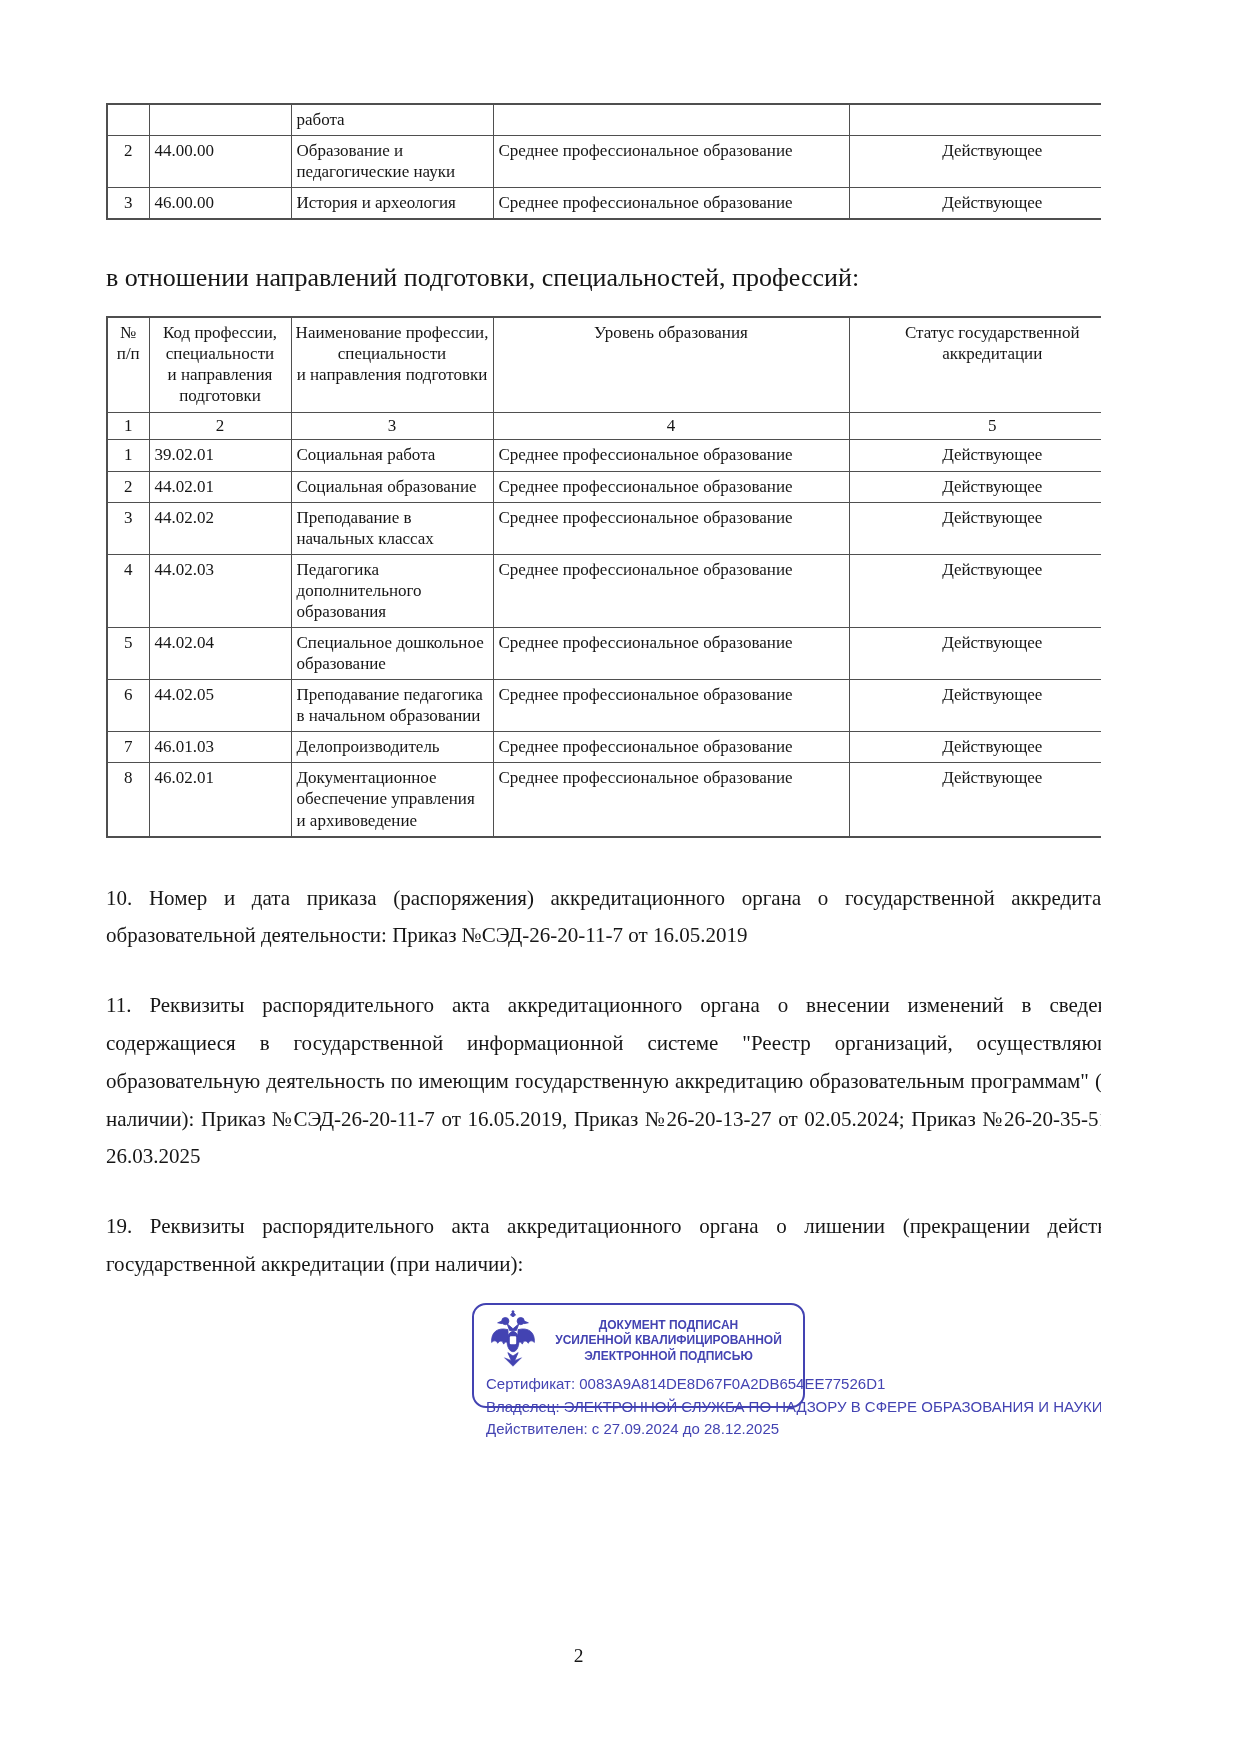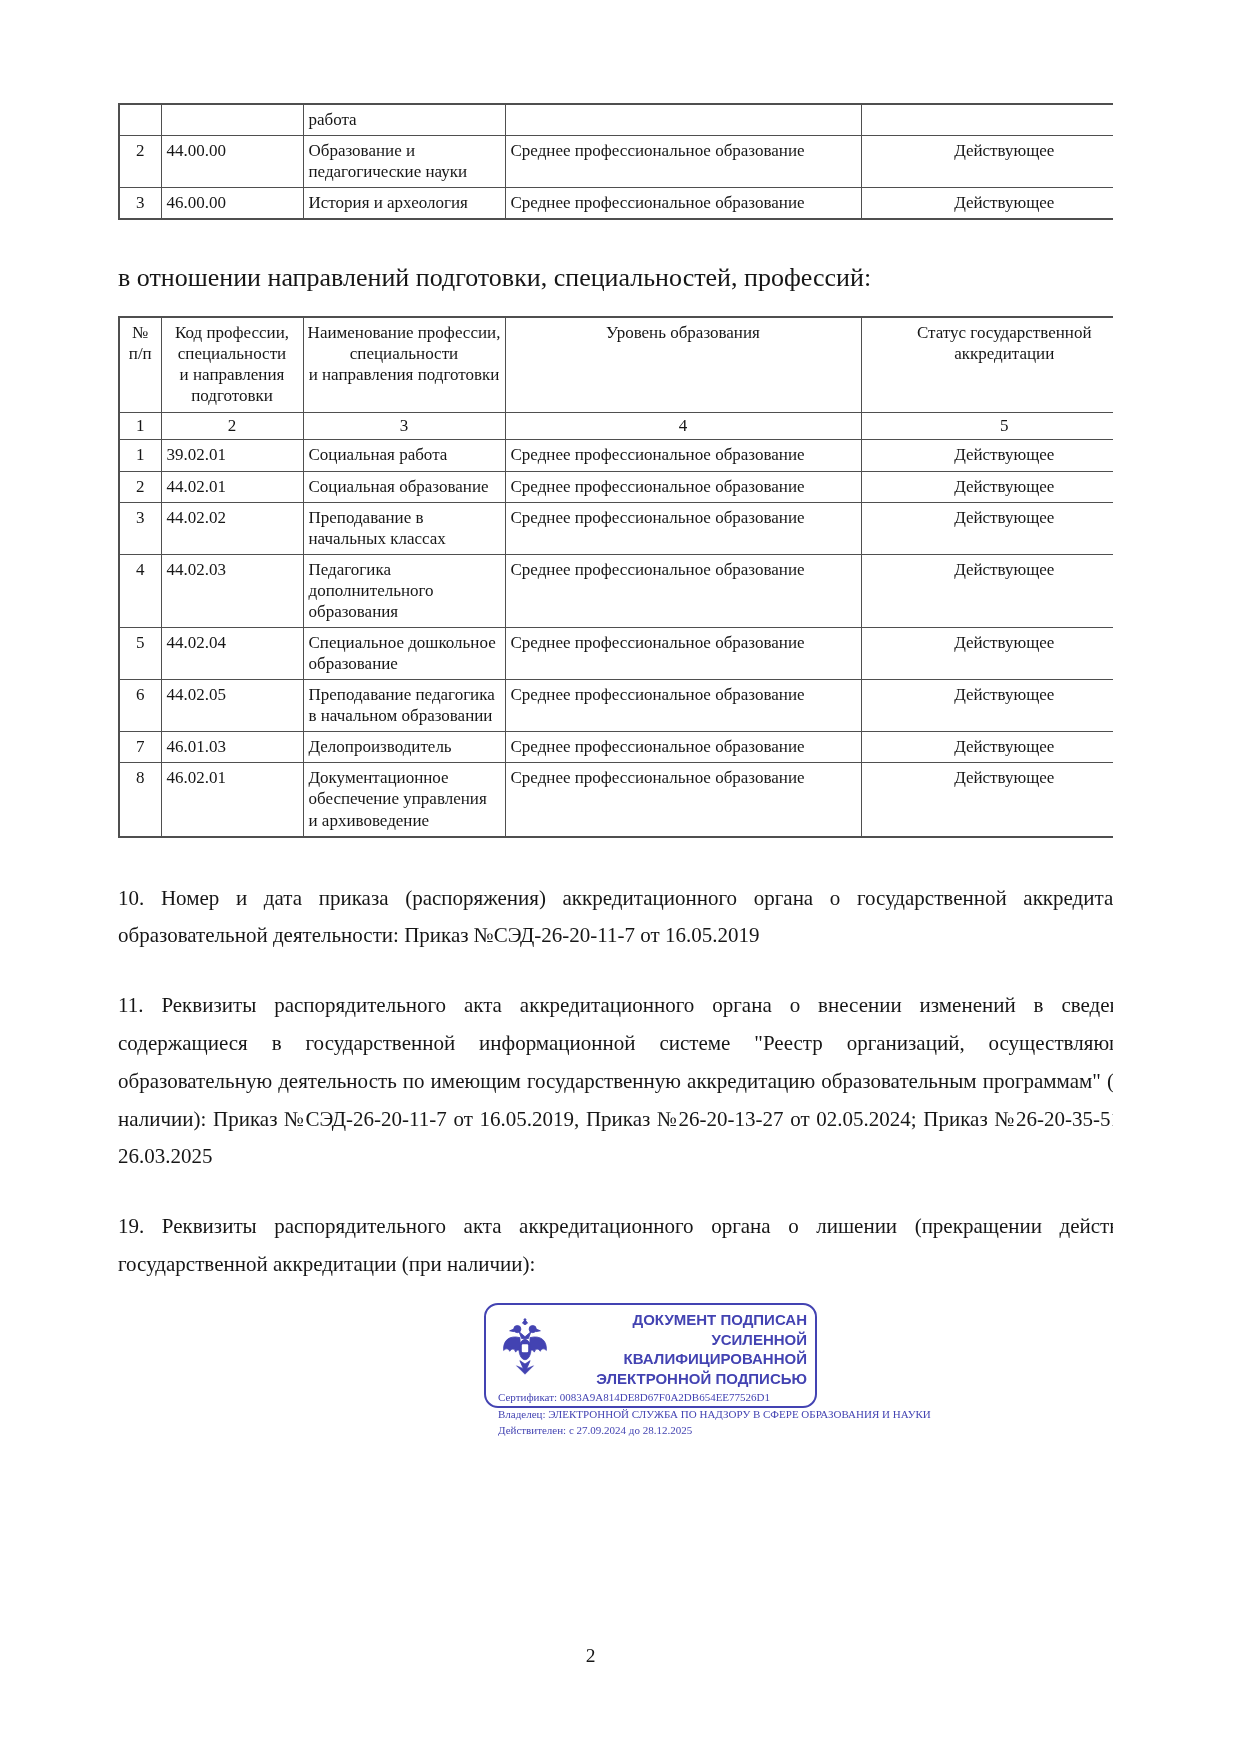--- a/index.html
+++ b/index.html
@@ -4,21 +4,20 @@
 <style>
   html,body{margin:0;padding:0;background:#ffffff;}
   .page{
     position:relative;
     width:1101px;
     height:1754px;
     background:#ffffff;
     font-family:"Liberation Serif", serif;
     color:#161616;
     overflow:hidden;
-    margin-left:12px;
   }
   .content{
     position:absolute;
     left:106px;
     top:0;
     width:1029px;
   }
   .spacer-top{height:103px;}
 
   
@@ -85,31 +84,30 @@
     display:flex;
     align-items:center;
     padding:5px 8px 0 10px;
   }
   .stamp-emblem{
     flex:0 0 58px;
     text-align:center;
   }
   .stamp-titles{
     flex:1;
-    text-align:right;
+    text-align:center;
     font-weight:bold;
-    font-size:15px;
+    font-size:12px;
     line-height:1.3;
   }
   .stamp-meta{
     padding:1px 8px 4px 12px;
-    font-size:11px;
+    font-size:15px;
     line-height:1.5;
     white-space:nowrap;
-    font-family:Liberation Serif, serif;
   }
   .page-number{
     position:absolute;
     top:1645px;
     left:56px;
     right:0;
     text-align:center;
     font-size:19.5px;
   }
 </style>

